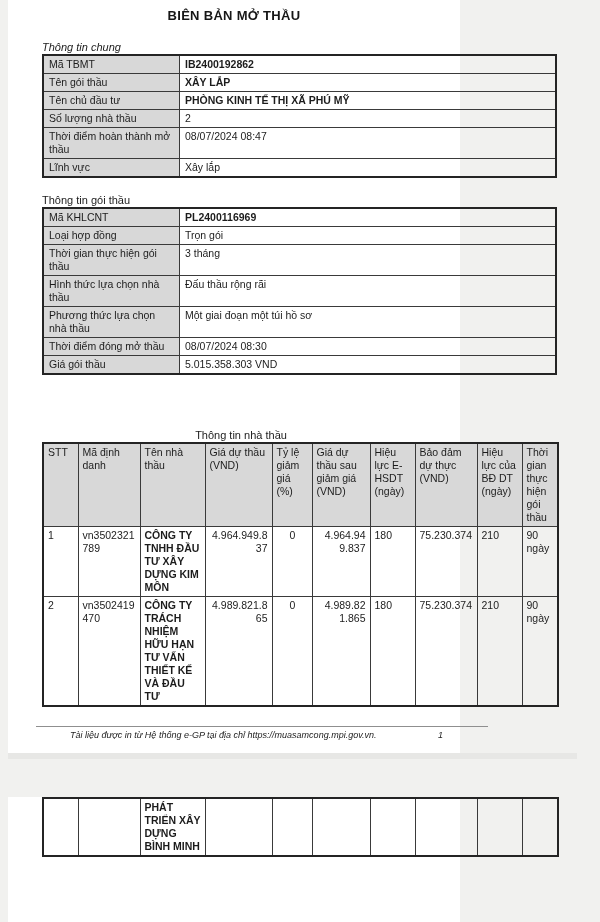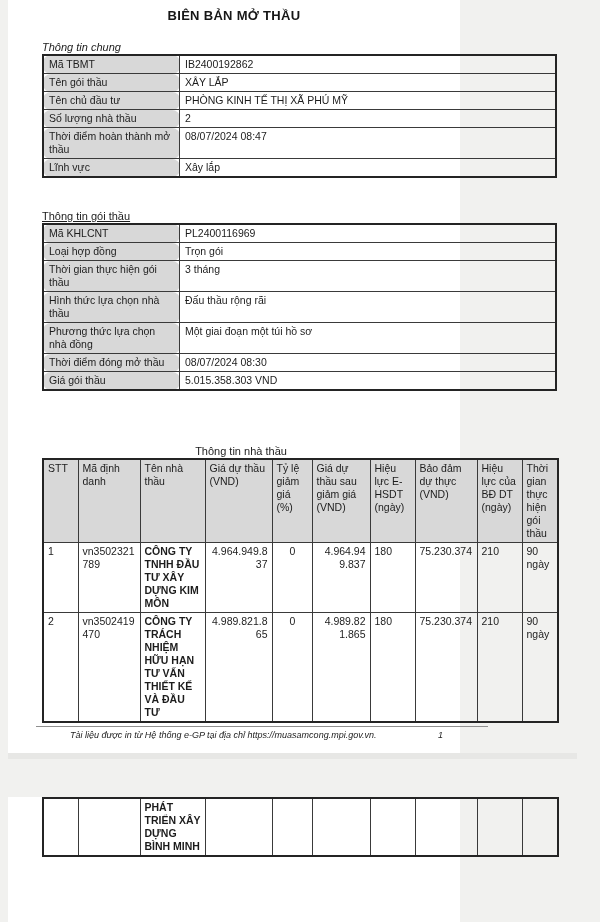--- a/index.html
+++ b/index.html
@@ -15,36 +15,36 @@
   .page-gap{margin-left:8px;width:569px;height:6px;background:#e7e7e5;}
   .page2{height:163px;}
   .content{padding:0 20px 0 34px;}
 
   .doc-title{
     text-align:center;font-weight:bold;font-size:13px;
     padding-top:8px;letter-spacing:.3px;color:#161616;
   }
   .section-heading{font-size:11px;color:#1c1c1c;margin:0 0 1px 0;}
   .sh1{margin-top:18px;font-style:italic;}
-  .sh2{margin-top:32px;text-decoration:underline;}
+  .sh2{margin-top:16px;}
   .sh3{margin-top:54px;text-align:center;}
 
   table{border-collapse:collapse;table-layout:fixed;width:515px;}
   table{border:2px solid #242424;}
   td,th{
     border:1px solid #3a3a3a;
     font-size:10.5px;line-height:13px;
     padding:2px 3px 2px 4px;
     vertical-align:top;text-align:left;
     overflow:hidden;word-wrap:break-word;
   }
   .kv-table td{padding:2px 4px 2px 5px;}
-  .kv-label{background:#d8d8d8;width:126px;border-radius:8px;}
+  .kv-label{background:#d8d8d8;width:126px;}
   .kv-value{padding-left:7px;}
-  .bold{font-weight:normal;}
+  .bold{font-weight:bold;}
 
   .ct th{background:#d8d8d8;font-weight:normal;vertical-align:top;}
   .ct td.al-r{text-align:right;padding-right:4px;}
   .ct td.al-c{text-align:center;}
   .brk{word-break:break-all;}
   .company{font-weight:bold;}
 
   .footer{
     position:absolute;left:0;bottom:0;width:100%;height:27px;
     border-top:1px solid #8f8f8f;
@@ -105,21 +105,21 @@
         </tr>
         <tr>
           <td class="kv-label">Thời gian thực hiện gói thầu</td>
           <td class="kv-value">3 tháng</td>
         </tr>
         <tr>
           <td class="kv-label">Hình thức lựa chọn nhà thầu</td>
           <td class="kv-value">Đấu thầu rộng rãi</td>
         </tr>
         <tr>
-          <td class="kv-label">Phương thức lựa chọn nhà đồng</td>
+          <td class="kv-label">Phương thức lựa chọn nhà thầu</td>
           <td class="kv-value">Một giai đoạn một túi hồ sơ</td>
         </tr>
         <tr>
           <td class="kv-label">Thời điểm đóng mở thầu</td>
           <td class="kv-value">08/07/2024 08:30</td>
         </tr>
         <tr>
           <td class="kv-label">Giá gói thầu</td>
           <td class="kv-value">5.015.358.303 VND</td>
         </tr>

